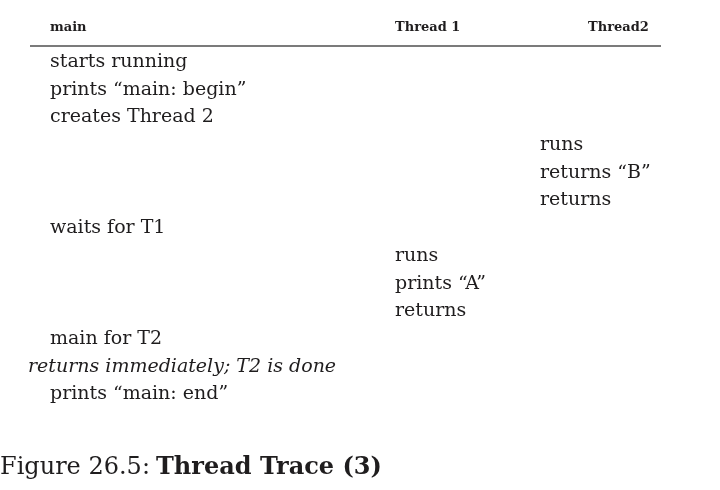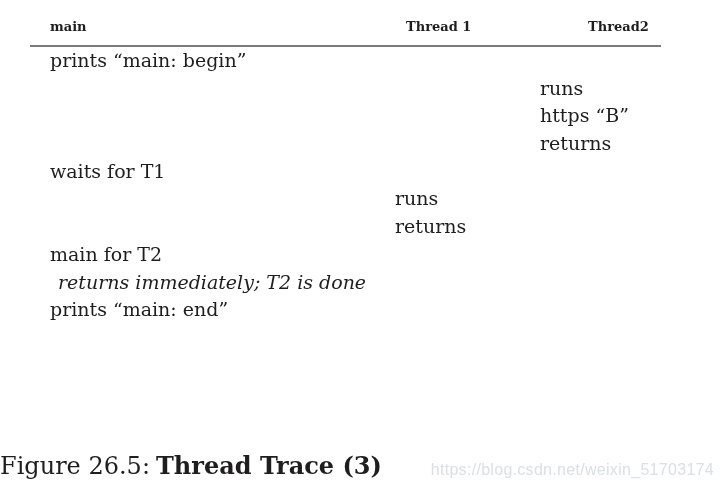--- a/index.html
+++ b/index.html
@@ -20,21 +20,21 @@
     inset: 0;
   }
   .col-header {
     position: absolute;
     top: 19px;
     font-size: 13px;
     font-weight: bold;
     white-space: nowrap;
   }
   .col-header.main    { left: 50px; }
-  .col-header.thread1 { left: 406px; text-align: center; }
+  .col-header.thread1 { left: 395px; text-align: center; }
   .col-header.thread2 { left: 540px; margin-left: 48px; }
   .rule {
     position: absolute;
     top: 45px;
     left: 30px;
     width: 631px;
     height: 2px;
     background: #7b7b7b;
   }
   .trace-body {
@@ -45,21 +45,21 @@
   }
   .trace-row {
     height: 27.7px;
     line-height: 27.7px;
     font-size: 19px;
     white-space: nowrap;
   }
   .trace-row.main    { padding-left: 50px; }
   .trace-row.thread1 { padding-left: 395px; }
   .trace-row.thread2 { padding-left: 540px; }
-  .trace-row.italic  { padding-left: 58px; font-style: italic; }
+  .trace-row.italic  { padding-left: 28px; font-style: italic; }
   .caption {
     position: absolute;
     top: 451px;
     left: 0;
     width: 720px;
     text-align: left;
     font-size: 24px;
     line-height: 30px;
     white-space: nowrap;
   }
@@ -84,31 +84,33 @@
 
 <div class="figure">
 
   <span class="col-header main">main</span>
   <span class="col-header thread1">Thread 1</span>
   <span class="col-header thread2">Thread2</span>
 
   <div class="rule"></div>
 
   <div class="trace-body">
+    <div class="trace-row main">starts running</div>
     <div class="trace-row main">prints “main: begin”</div>
+    <div class="trace-row main">creates Thread 2</div>
     <div class="trace-row thread2">runs</div>
-    <div class="trace-row thread2">https “B”</div>
+    <div class="trace-row thread2">returns “B”</div>
     <div class="trace-row thread2">returns</div>
     <div class="trace-row main">waits for T1</div>
     <div class="trace-row thread1">runs</div>
+    <div class="trace-row thread1">prints “A”</div>
     <div class="trace-row thread1">returns</div>
     <div class="trace-row main">main for T2</div>
     <div class="trace-row main italic">returns immediately; T2 is done</div>
     <div class="trace-row main">prints “main: end”</div>
   </div>
 
   <div class="caption">
     <span class="label">Figure 26.5:</span><span class="title">Thread Trace (3)</span>
   </div>
 
-  <div class="watermark">https://blog.csdn.net/weixin_51703174</div>
 
 </div>
 
 </body></html>

